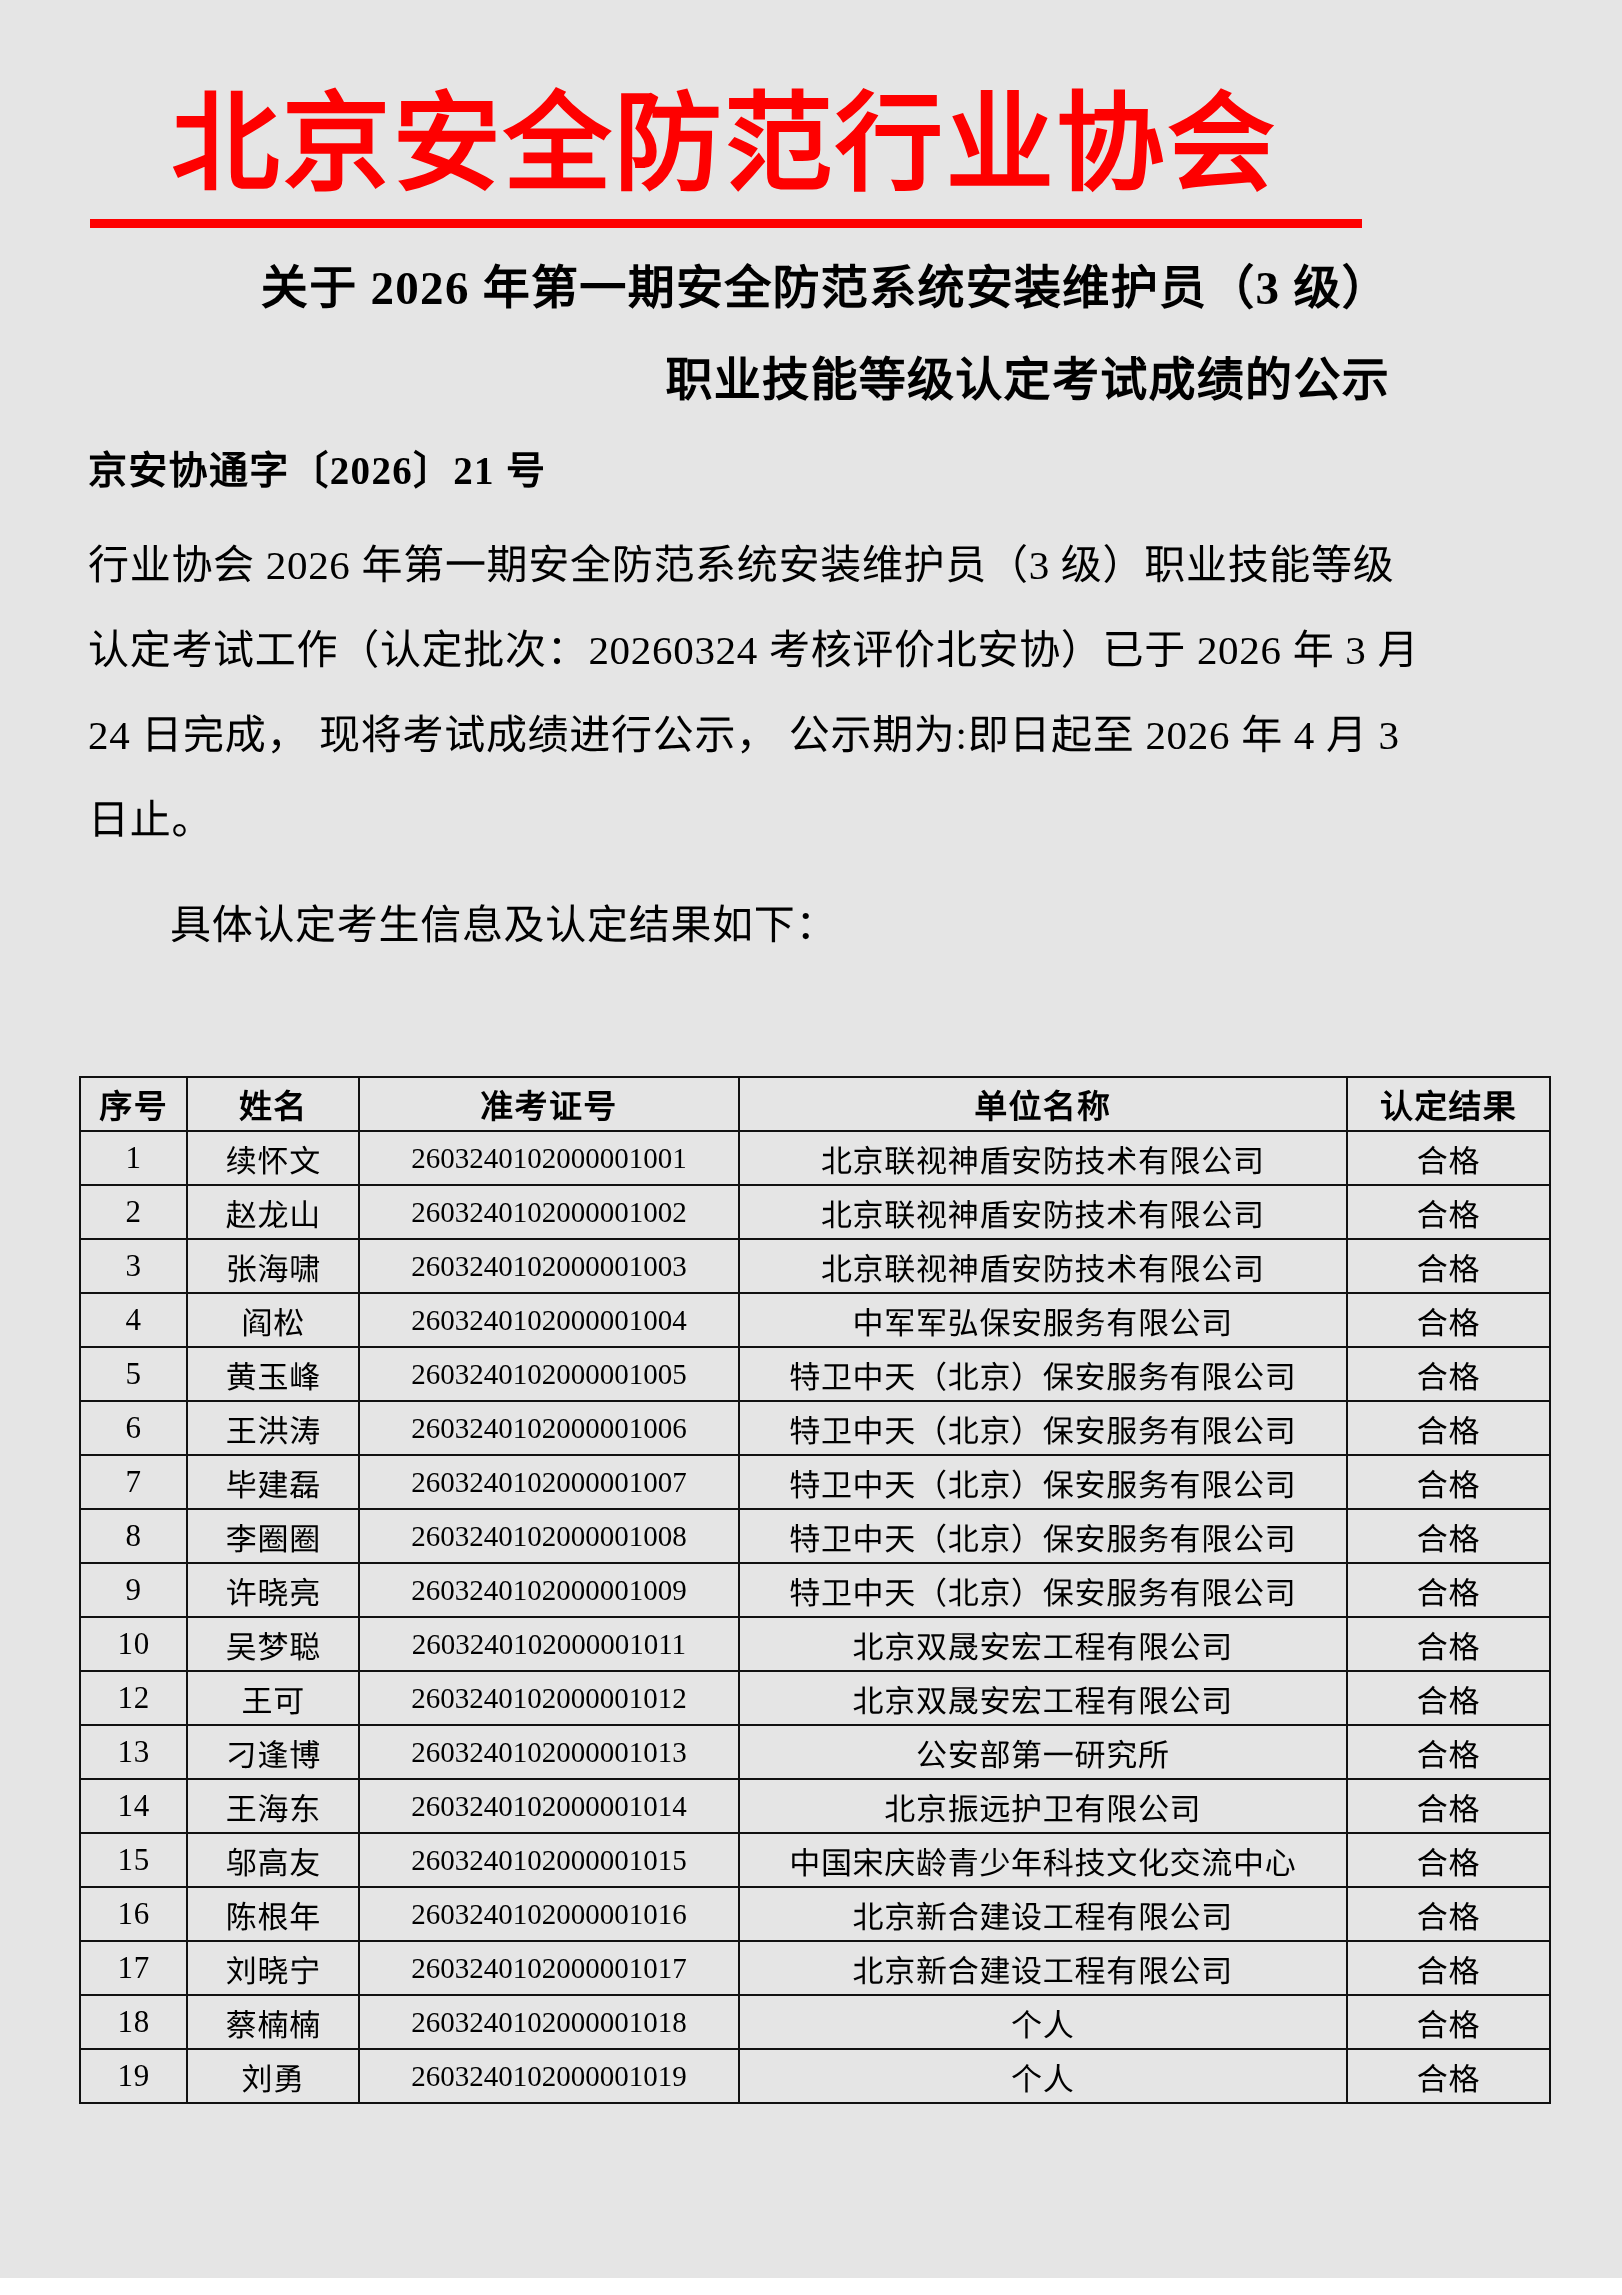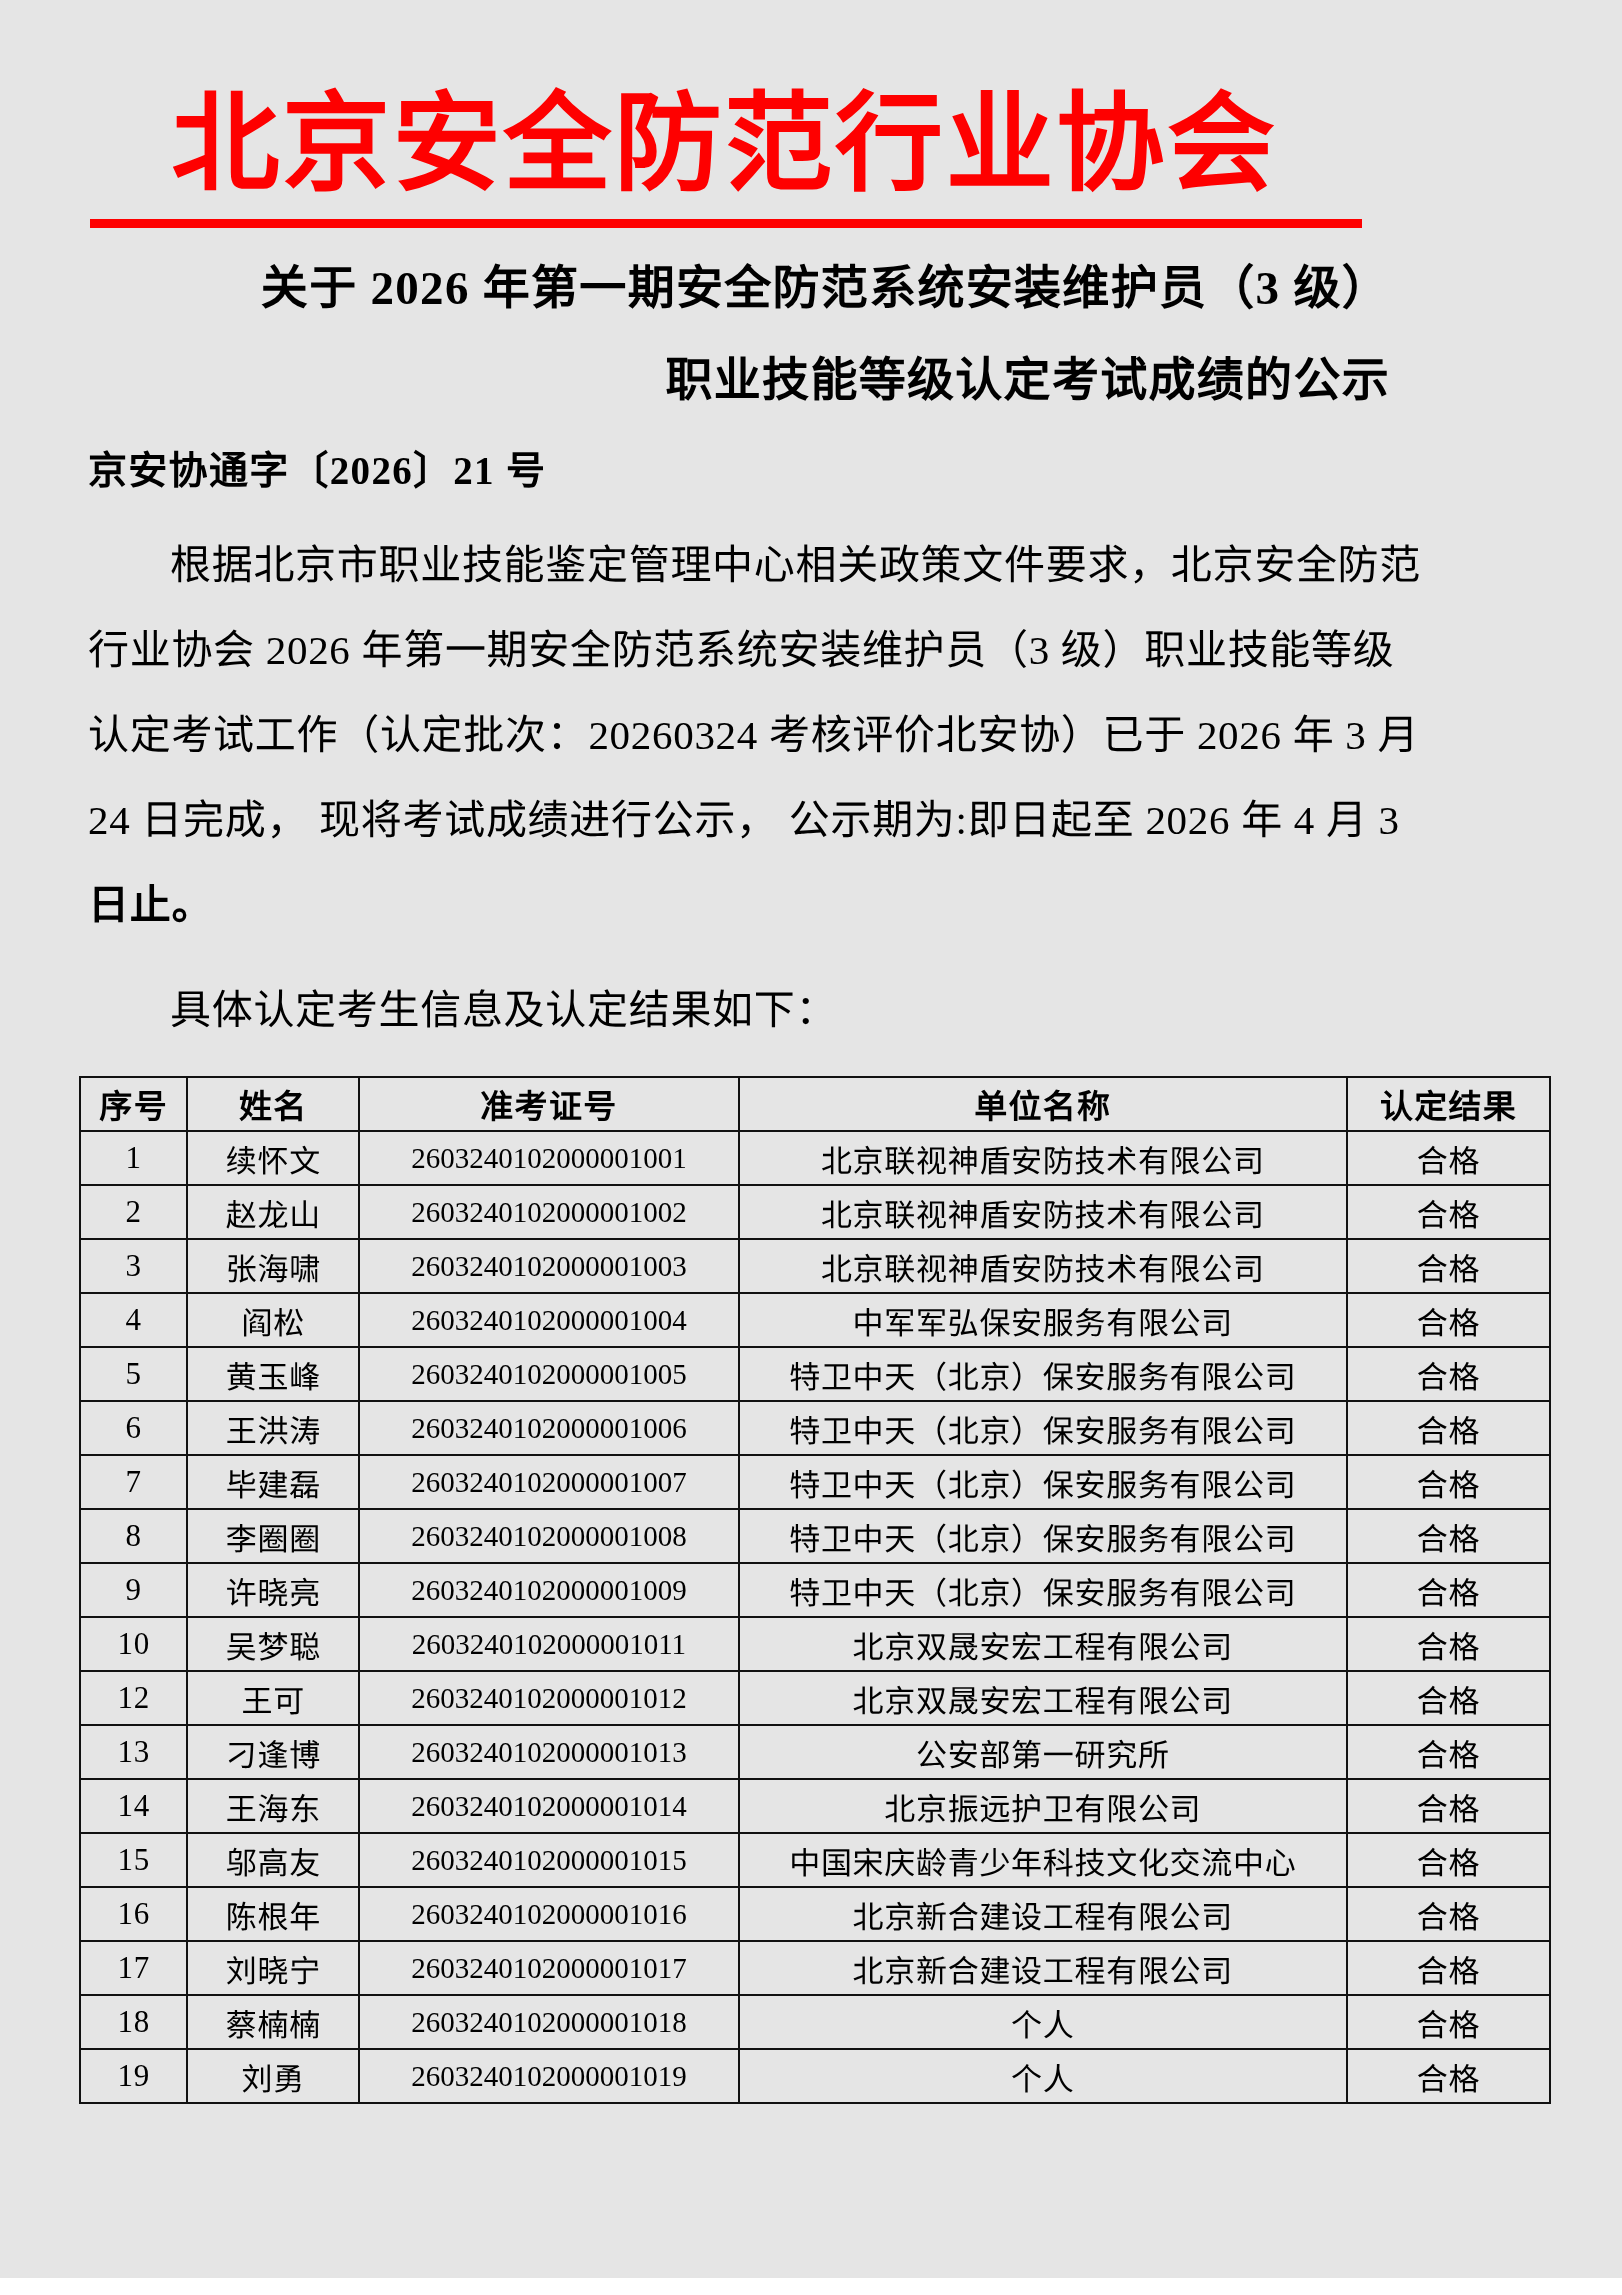--- a/index.html
+++ b/index.html
@@ -56,21 +56,21 @@
     font-size: 41px;
     letter-spacing: 0.7px;
   }
   .para-line {
     line-height: 85px;
     text-align: justify;
     text-align-last: justify;
     white-space: nowrap;
   }
   .para-line.indent { text-indent: 2em; }
-  .para-line.short { text-align-last: left; font-weight: bold; }
+  .para-line.short { text-align-last: left; }
   .table-intro {
     margin-top: 19.6px;
     line-height: 85px;
     text-indent: 2em;
   }
   
   .results-table {
     position: absolute;
     left: 79px; top: 1076px;
     width: 1472px;
@@ -115,21 +115,20 @@
 
   <div class="doc-title">
     <div>关于 2026 年第一期安全防范系统安装维护员（3 级）</div>
     <div>职业技能等级认定考试成绩的公示</div>
   </div>
 
   <div class="doc-number">京安协通字〔2026〕21 号</div>
 
   <div class="body-text">
     <div id="paragraph">
-        <div class="para-line indent">根据北京市职业技能鉴定管理中心相关政策文件要求，北京安全防范</div>
         <div class="para-line">行业协会 2026 年第一期安全防范系统安装维护员（3 级）职业技能等级</div>
         <div class="para-line">认定考试工作（认定批次：20260324 考核评价北安协）已于 2026 年 3 月</div>
         <div class="para-line">24 日完成， 现将考试成绩进行公示， 公示期为:即日起至 2026 年 4 月 3</div>
         <div class="para-line short">日止。</div>
       </div>
     <div class="table-intro">具体认定考生信息及认定结果如下：</div>
   </div>
 
   <table class="results-table">
     <colgroup>

